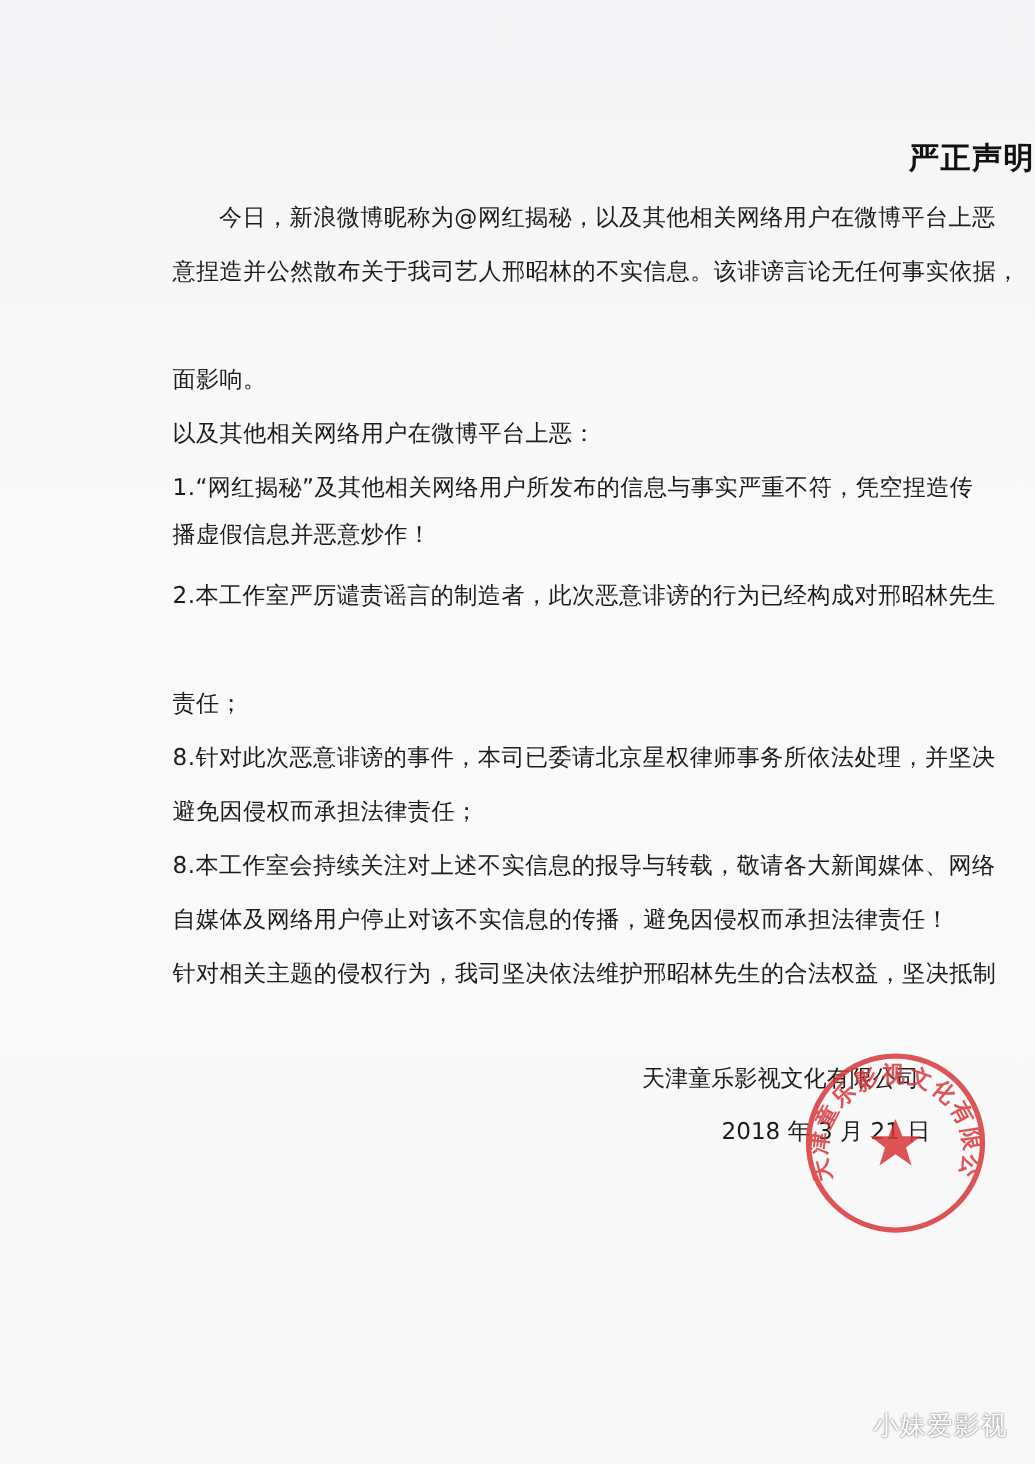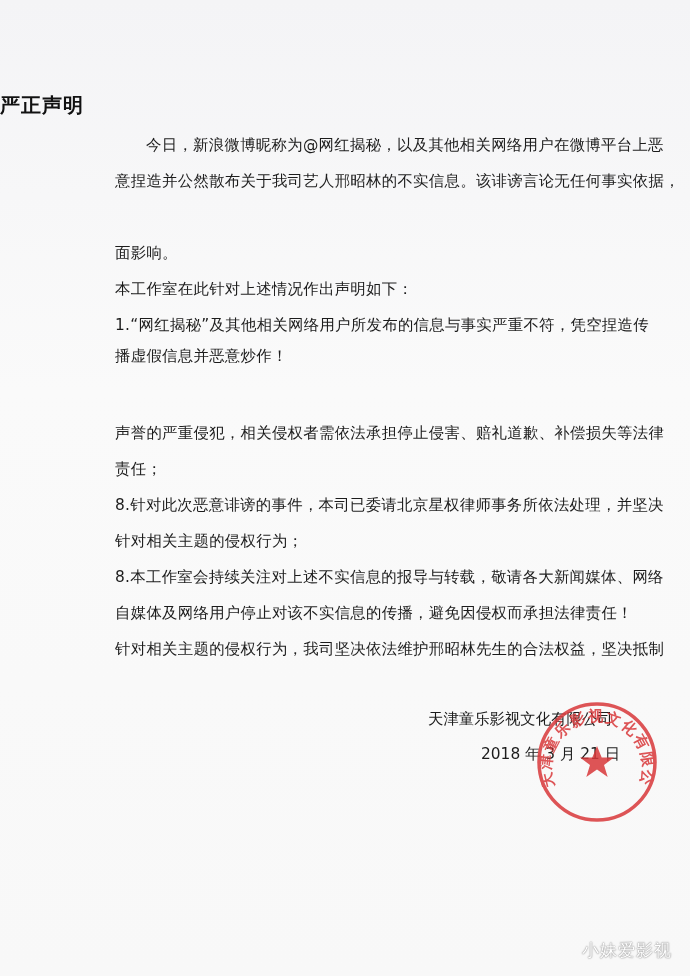--- a/index.html
+++ b/index.html
@@ -8,21 +8,21 @@
     background: #f7f7f9;
     font-family: "DejaVu Sans", "Liberation Sans", sans-serif;
     color: #1a1a1a;
   }
   .page {
     position: absolute; left: 0; top: 0; width: 690px; height: 976px;
     background: linear-gradient(180deg, #f4f4f6 0%, #fafafa 40%, #f8f8f8 100%);
   }
   .title {
     position: absolute; left: 0; width: 690px; top: 92px;
-    text-align: left; font-size: 20px; font-weight: bold; letter-spacing: 1px;
+    text-align: right; font-size: 20px; font-weight: bold; letter-spacing: 1px;
     color: #111;
   }
   .line {
     position: absolute; left: 115px; width: 500px;
     font-size: 15.4px; line-height: 20px; white-space: nowrap;
     color: #1c1c1c; letter-spacing: 0.3px;
   }
   .indent { left: 146px; }
   .sign {
     position: absolute; font-size: 15.4px; white-space: nowrap; color: #1c1c1c;
@@ -39,27 +39,27 @@
 </style>
 </head>
 <body>
 
 <div class="page">
   <div class="title">严正声明</div>
 
   <div class="line indent" style="top:135px">今日，新浪微博昵称为@网红揭秘，以及其他相关网络用户在微博平台上恶</div>
   <div class="line" style="top:171px">意捏造并公然散布关于我司艺人邢昭林的不实信息。该诽谤言论无任何事实依据，</div>
   <div class="line" style="top:243px">面影响。</div>
-  <div class="line" style="top:279px">本工作室在此针对上述情况作出声明如下：</div>
+  <div class="line" style="top:279px">以及其他相关网络用户在微博平台上恶：</div>
   <div class="line" style="top:315px">1.“网红揭秘”及其他相关网络用户所发布的信息与事实严重不符，凭空捏造传</div>
   <div class="line" style="top:346px">播虚假信息并恶意炒作！</div>
-  <div class="line" style="top:423px">声誉的严重侵犯，相关侵权者需依法承担停止侵害、赔礼道歉、补偿损失等法律</div>
+  <div class="line" style="top:387px">2.本工作室严厉谴责谣言的制造者，此次恶意诽谤的行为已经构成对邢昭林先生</div>
   <div class="line" style="top:459px">责任；</div>
   <div class="line" style="top:495px">8.针对此次恶意诽谤的事件，本司已委请北京星权律师事务所依法处理，并坚决</div>
-  <div class="line" style="top:531px">针对相关主题的侵权行为；</div>
+  <div class="line" style="top:531px">避免因侵权而承担法律责任；</div>
   <div class="line" style="top:567px">8.本工作室会持续关注对上述不实信息的报导与转载，敬请各大新闻媒体、网络</div>
   <div class="line" style="top:603px">自媒体及网络用户停止对该不实信息的传播，避免因侵权而承担法律责任！</div>
   <div class="line" style="top:639px">针对相关主题的侵权行为，我司坚决依法维护邢昭林先生的合法权益，坚决抵制</div>
 
   <div class="sign" style="left:428px; top:709px;">天津童乐影视文化有限公司</div>
   <div class="sign" style="left:481px; top:744px;">2018 年 3 月 21 日</div>
 
   <svg class="stamp" viewBox="0 0 124 124">
     <defs>
       <path id="arc" d="M 20 86 A 46 46 0 1 1 104 86"></path>

